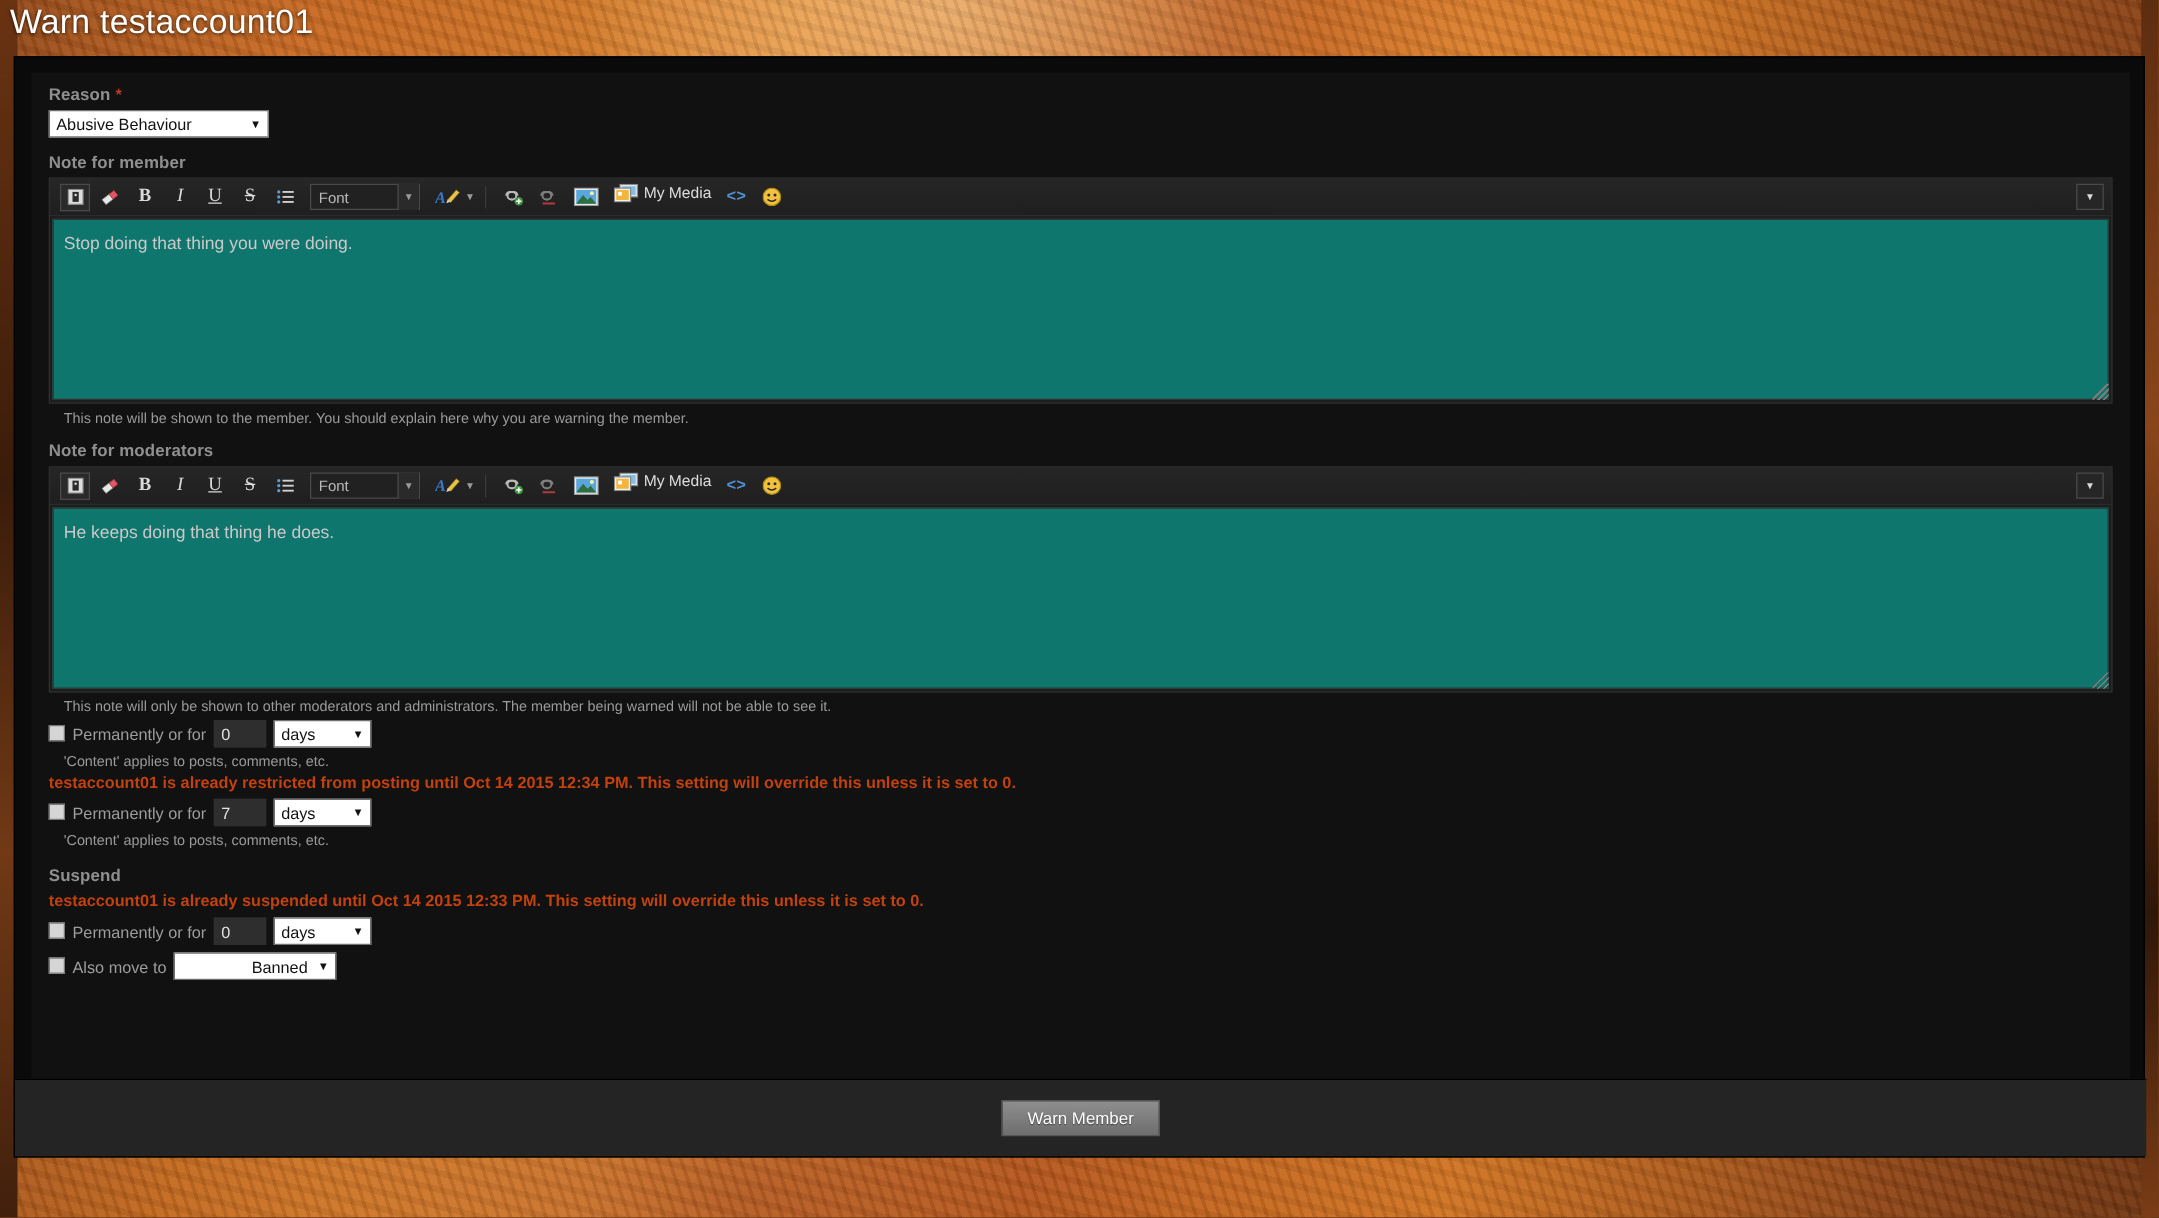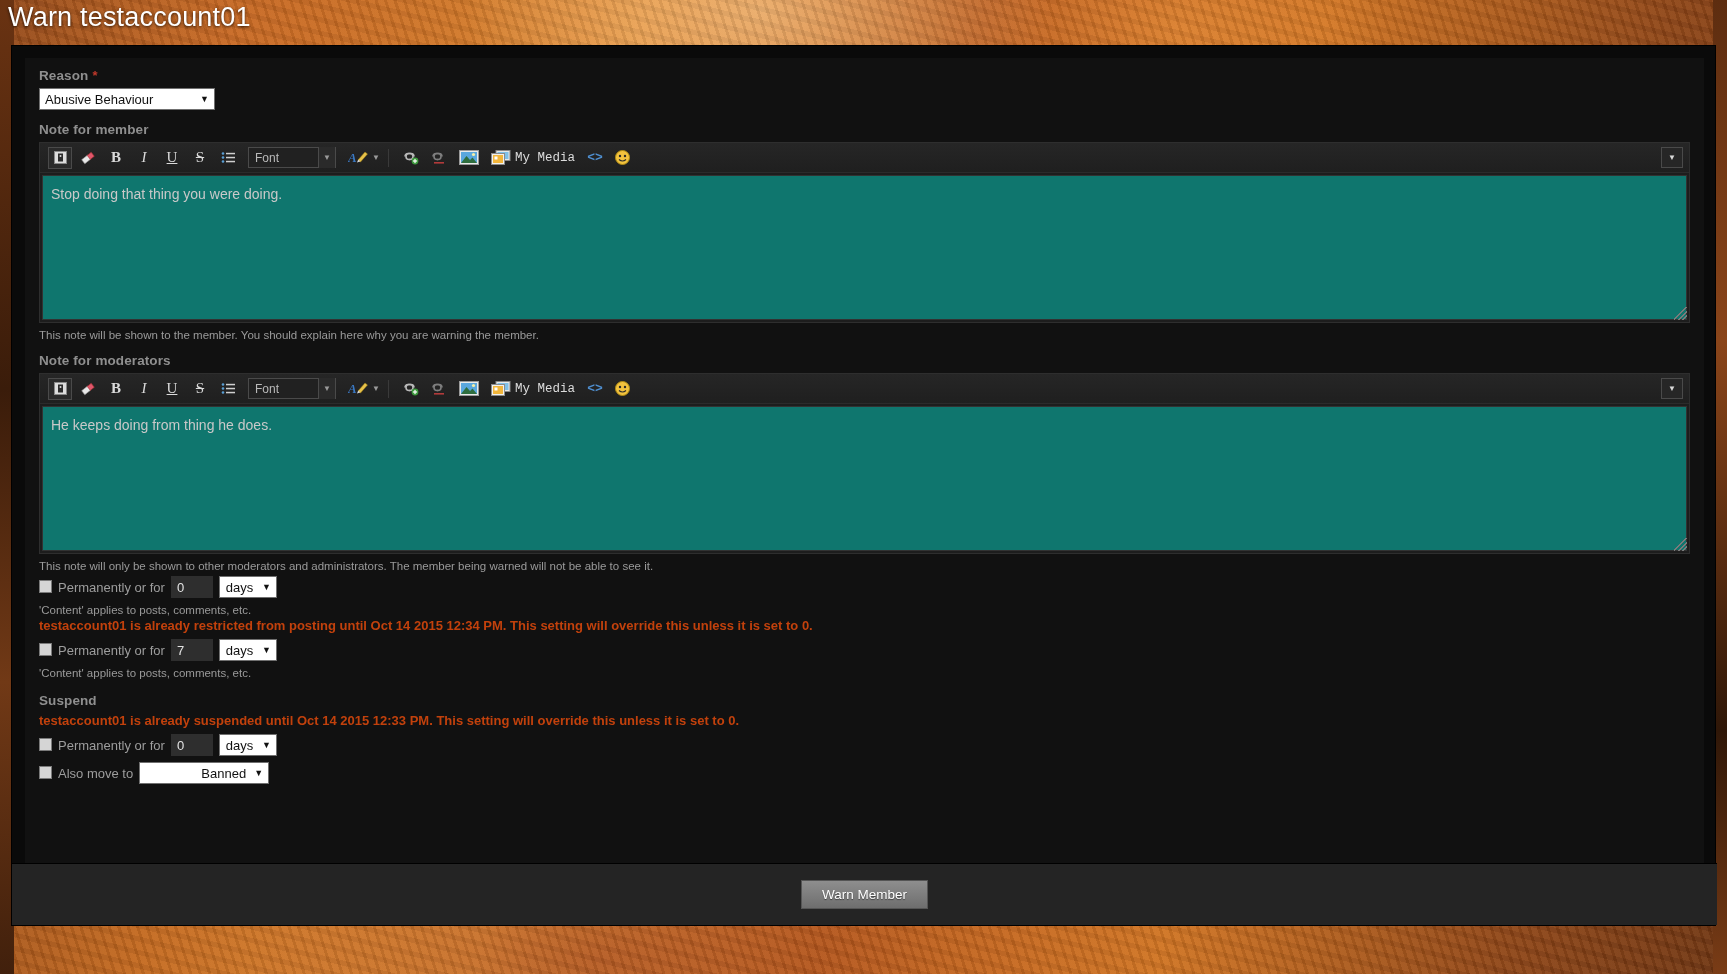--- a/index.html
+++ b/index.html
@@ -79,21 +79,21 @@
     font-size: 13.5px;
     font-weight: bold;
     margin: 0 0 5px 0;
     letter-spacing: .1px;
   }
   .req-star { color:#c0392b; font-size:13px; margin-left:4px; }
 
   .desc {
     color:#9a9a9a;
     font-size:11.5px;
-    margin: 6px 0 0 0;
+    margin: 6px 0 0 12px;
   }
   .warn-text {
     color:#c2410c;
     font-size:13px;
     font-weight:bold;
     margin: 2px 0 6px 0;
   }
 
   
   select.skin {
@@ -155,23 +155,23 @@
     cursor:pointer;
   }
   .tb-font .fdrop{
     position:absolute; right:0; top:-1px; bottom:-1px; width:17px;
     border-left:1px solid #4a4a4a;
     background:#2a2a2a;
     display:flex;align-items:center;justify-content:center;
     font-size:8px; color:#9a9a9a;
   }
   .tb-my-media {
-    display:flex; align-items:center; gap:4px;
+    display:flex; align-items:flex-start; gap:4px;
     color:#dcdcdc; font-size:12.5px; padding:0 4px; height:22px;
-    cursor:pointer; margin:0 2px;font-family:Liberation Mono, monospace;
+    cursor:pointer; margin:0 2px;
   }
   .tb-collapse {
     position:absolute; right:6px; top:4px;
     width:22px;height:21px;
     border:1px solid #4a4a4a; background:#262626;
     display:flex;align-items:center;justify-content:center;
     color:#d8d8d8; font-size:8px; cursor:pointer;
   }
   .editor-area {
     background:#0f766e;
@@ -212,21 +212,21 @@
   input.num {
     width:42px;height:22px;
     background:#2e2e2e;
     border:1px solid #2e2e2e;
     color:#e2e2e2;
     font-family:"Liberation Sans", sans-serif;
     font-size:13px;
     padding:0 5px;
     border-radius:0;
   }
-  .days-sel { width:58px;text-align:center; }
+  .days-sel { width:78px; }
   .group-sel { width:130px;text-align:right; }
 
   .section-gap { margin-top: 14px; }
 
   
   #panel-footer {
     position:absolute;
     left:0; bottom:0;
     width:1705px; height:62px;
     background:#242424;
@@ -511,21 +511,21 @@
               <circle cx="5" cy="6" r="1.2" fill="#2b2b2b"></circle>
               <circle cx="10" cy="6" r="1.2" fill="#2b2b2b"></circle>
               <path d="M4 9.5 q3.5 3 7 0" fill="none" stroke="#2b2b2b" stroke-width="1.2"></path>
             </svg>
           </div>
 
           <div class="tb-collapse">▼</div>
         </div>
 
         <div class="editor-area" style="height:145px;">
-          <span>He keeps doing from thing he does.</span>
+          <span>He keeps doing that thing he does.</span>
         </div>
         <div class="resize-grip"></div>
       </div>
       <div class="desc">This note will only be shown to other moderators and administrators. The member being warned will not be able to see it.</div>
 
       
       <div class="cb-row">
         <input type="checkbox" class="skin" style="">
         <span>Permanently or for</span>
         <input class="num" type="text" value="0" style="">

